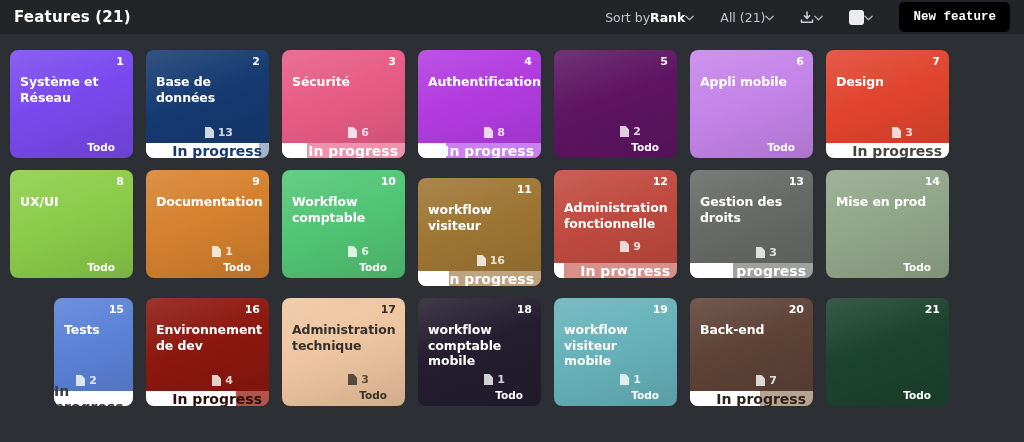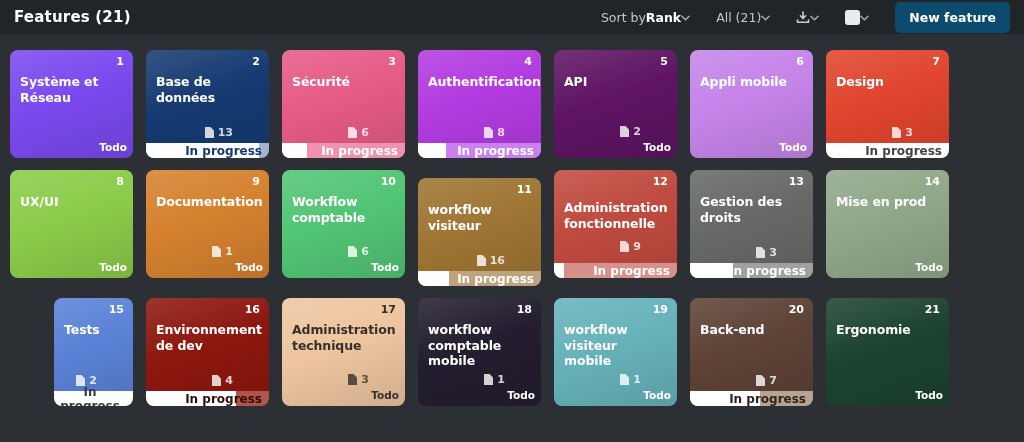--- a/index.html
+++ b/index.html
@@ -59,33 +59,33 @@
     line-height: 1.25; letter-spacing: -.1px;
   }
   .card-docs {
     margin-top: auto;
     display: flex; justify-content: flex-end; align-items: center;
     gap: 4px; padding-right: 36px;
     font-size: 11px; font-weight: 600; opacity: .8; height: 15px;
   }
   .todo-label {
     text-align: right;
-    padding: 2px 6px 5px 0;
+    padding: 2px 18px 5px 0;
     font-size: 10.5px; font-weight: 600;
   }
   .progress-bar {
     margin-top: 3px;
     height: 15px;
     position: relative;
     display: flex;
   }
   .progress-bar .fill { height: 100%; background: #ffffff; }
   .progress-bar .bar-text {
     position: absolute; right: 7px; top: 50%; transform: translateY(-50%);
-    font-size: 12px; font-weight: 600; text-align: center;
+    font-size: 14px; font-weight: 600;
   }
 </style>
 </head>
 <body>
 
 <div class="topbar">
   <div class="page-title">Features (21)</div>
   <div class="controls">
     <div class="ctrl">
       <span>Sort by</span>
@@ -118,21 +118,21 @@
       </span>
     </div>
     <div class="ctrl">
       <span class="swatch" style="background: rgb(235, 235, 238);"></span>
       <span class="chev">
         <svg width="9" height="6" viewBox="0 0 10 6">
             <path d="M1 1l4 4 4-4" fill="none" stroke="currentColor" stroke-width="1.6" stroke-linecap="round" stroke-linejoin="round"></path>
           </svg>
       </span>
     </div>
-    <button class="btn-new" style="background: #0c4a6e;">New feature</button>
+    <button class="btn-new" style="background: #000000; font-family: Liberation Mono, monospace;">New feature</button>
   </div>
 </div>
 
 <div class="grid">
   <div class="card" style="background-color: rgb(122, 73, 238); color: rgb(255, 255, 255);">
     <div class="card-rank">1</div>
     <div class="card-title">Système et Réseau</div>
     <div class="card-docs" style="visibility: hidden;">
       <span style="display:inline-flex;">
         <svg width="10" height="11" viewBox="0 0 10 11">
@@ -194,21 +194,20 @@
     </div>
 
     <div class="progress-bar" style="background: rgb(203, 128, 239);">
       <div class="fill" style="width: 23%;"></div>
       <span class="bar-text" style="color: rgb(255, 255, 255);">In progress</span>
     </div>
   </div>
 
   <div class="card" style="background-color: rgb(94, 20, 99); color: rgb(255, 255, 255);">
     <div class="card-rank">5</div>
-    <div class="card-title">API</div>
     <div class="card-docs">
       <span style="display:inline-flex;">
         <svg width="10" height="11" viewBox="0 0 10 11">
             <path d="M1 0h5.5L10 3.5V11H1z" fill="currentColor"></path>
           </svg>
       </span>
       <span class="doc-num">2</span>
     </div>
     <div class="todo-label">Todo</div>
 
@@ -455,21 +454,20 @@
     </div>
 
     <div class="progress-bar" style="background: rgb(182, 163, 146);">
       <div class="fill" style="width: 57%;"></div>
       <span class="bar-text" style="color: rgb(47, 35, 25);">In progress</span>
     </div>
   </div>
 
   <div class="card" style="background-color: rgb(28, 67, 47); color: rgb(255, 255, 255);">
     <div class="card-rank">21</div>
-    <div class="card-title">Ergonomie</div>
     <div class="card-docs" style="visibility: hidden;">
       <span style="display:inline-flex;">
         <svg width="10" height="11" viewBox="0 0 10 11">
             <path d="M1 0h5.5L10 3.5V11H1z" fill="currentColor"></path>
           </svg>
       </span>
       <span class="doc-num"></span>
     </div>
     <div class="todo-label">Todo</div>
 

